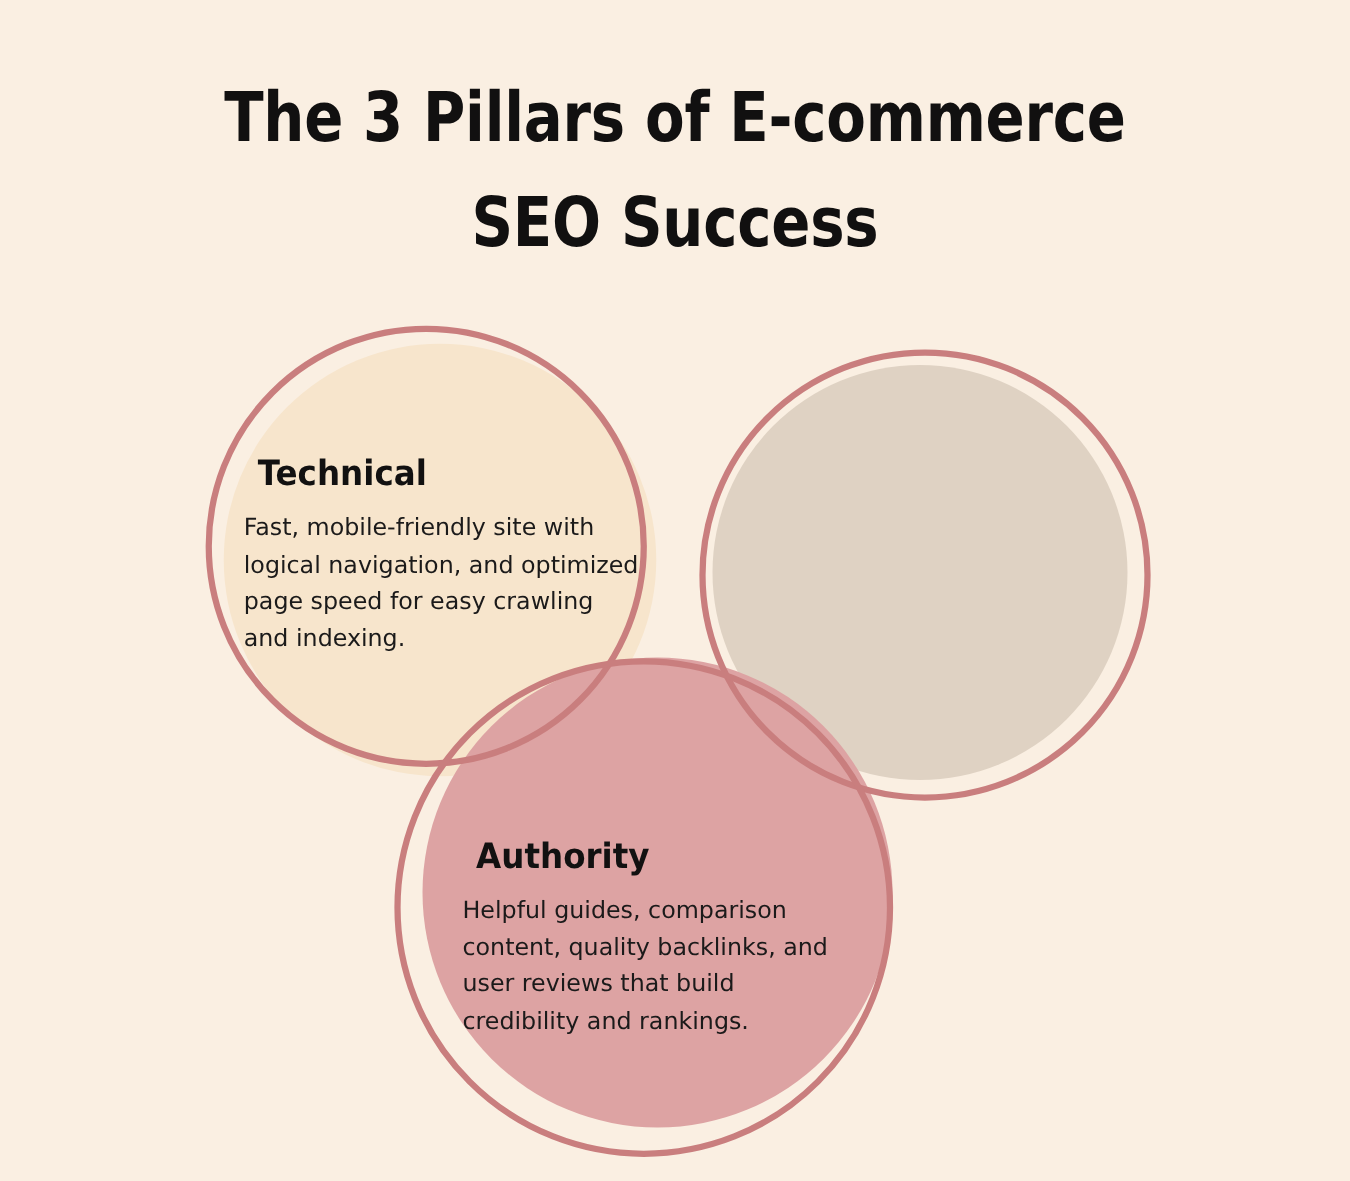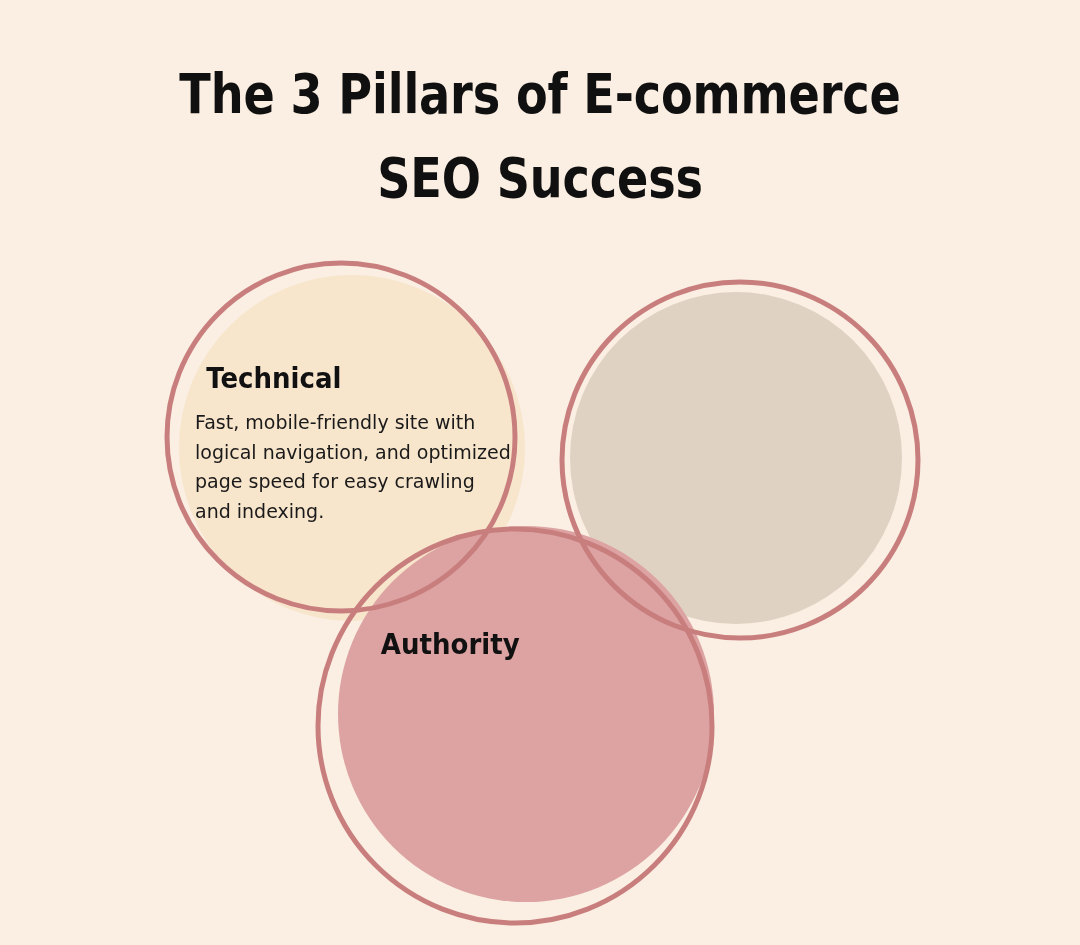--- a/index.html
+++ b/index.html
@@ -47,21 +47,21 @@
     display:block;
     font-size:19px;
     line-height:29.5px;
     color:#1B1A1A;
     font-weight:400;
     margin-top:12px;
   }
 
   #g-technical{left:195px;top:362px;width:318px;}
   #g-content{left:564px;top:362px;width:320px;}
-  #g-authority{left:370px;top:628px;width:310px;}
+  #g-authority{left:370px;top:668px;width:310px;}
 </style>
 </head>
 <body>
 
 <div id="stage">
 
   <div class="title-block">
     <span class="title-line">The 3 Pillars of E-commerce</span>
     <span class="title-line">SEO Success</span>
   </div>
@@ -78,15 +78,16 @@
   </svg>
 
   <div class="label-group" id="g-technical">
     <span class="pillar-title">Technical</span>
     <span class="pillar-body">Fast, mobile-friendly site with logical navigation, and optimized page speed for easy crawling and indexing.</span>
   </div>
 
 
   <div class="label-group" id="g-authority">
     <span class="pillar-title">Authority</span>
+    <span class="pillar-body">Helpful guides, comparison content, quality backlinks, and user reviews that build credibility and rankings.</span>
   </div>
 
 </div>
 
 </body></html>

